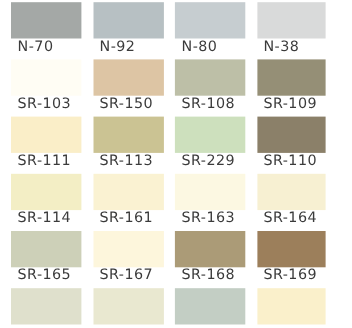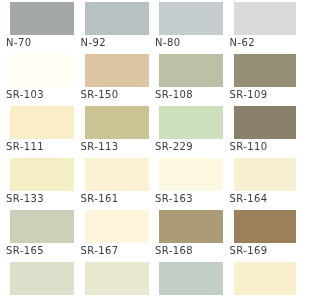--- a/index.html
+++ b/index.html
@@ -33,23 +33,23 @@
     padding: 0 0 0 0;
   }
   .swatch {
     width: 64px;
     height: 33px;
     margin-left: 10px;
     box-sizing: border-box;
   }
   .chip-label {
     display: block;
-    margin-left: 6px;
+    margin-left: 16px;
     margin-top: 3px;
-    font-size: 10px;
+    font-size: 13px;
     line-height: 9px;
     letter-spacing: 0.4px;
     color: #3b3b3b;
     white-space: nowrap;
     font-family: "DejaVu Sans", "Liberation Sans", sans-serif;
   }
   .cell.last-col .swatch { width: 62px; }
 </style>
 </head>
 <body style="background: rgb(255, 255, 255);">
@@ -64,21 +64,21 @@
     <div class="cell">
       <div class="swatch" style="background:#b7c0c3;"></div>
       <span class="chip-label">N-92</span>
     </div>
     <div class="cell">
       <div class="swatch" style="background:#c6cdd0;"></div>
       <span class="chip-label">N-80</span>
     </div>
     <div class="cell last-col">
       <div class="swatch" style="background:#d9dada;"></div>
-      <span class="chip-label">N-62</span>
+      <span class="chip-label">N-38</span>
     </div>
 
     <div class="cell">
       <div class="swatch" style="background:#fffdf4;"></div>
       <span class="chip-label">SR-103</span>
     </div>
     <div class="cell">
       <div class="swatch" style="background:#ddc5a4;"></div>
       <span class="chip-label">SR-150</span>
     </div>
@@ -103,21 +103,21 @@
       <div class="swatch" style="background:#cde0bd;"></div>
       <span class="chip-label">SR-229</span>
     </div>
     <div class="cell last-col">
       <div class="swatch" style="background:#8b8069;"></div>
       <span class="chip-label">SR-110</span>
     </div>
 
     <div class="cell">
       <div class="swatch" style="background:#f3eec5;"></div>
-      <span class="chip-label">SR-133</span>
+      <span class="chip-label">SR-114</span>
     </div>
     <div class="cell">
       <div class="swatch" style="background:#faf2d2;"></div>
       <span class="chip-label">SR-161</span>
     </div>
     <div class="cell">
       <div class="swatch" style="background:#fcf8e2;"></div>
       <span class="chip-label">SR-163</span>
     </div>
     <div class="cell last-col">

